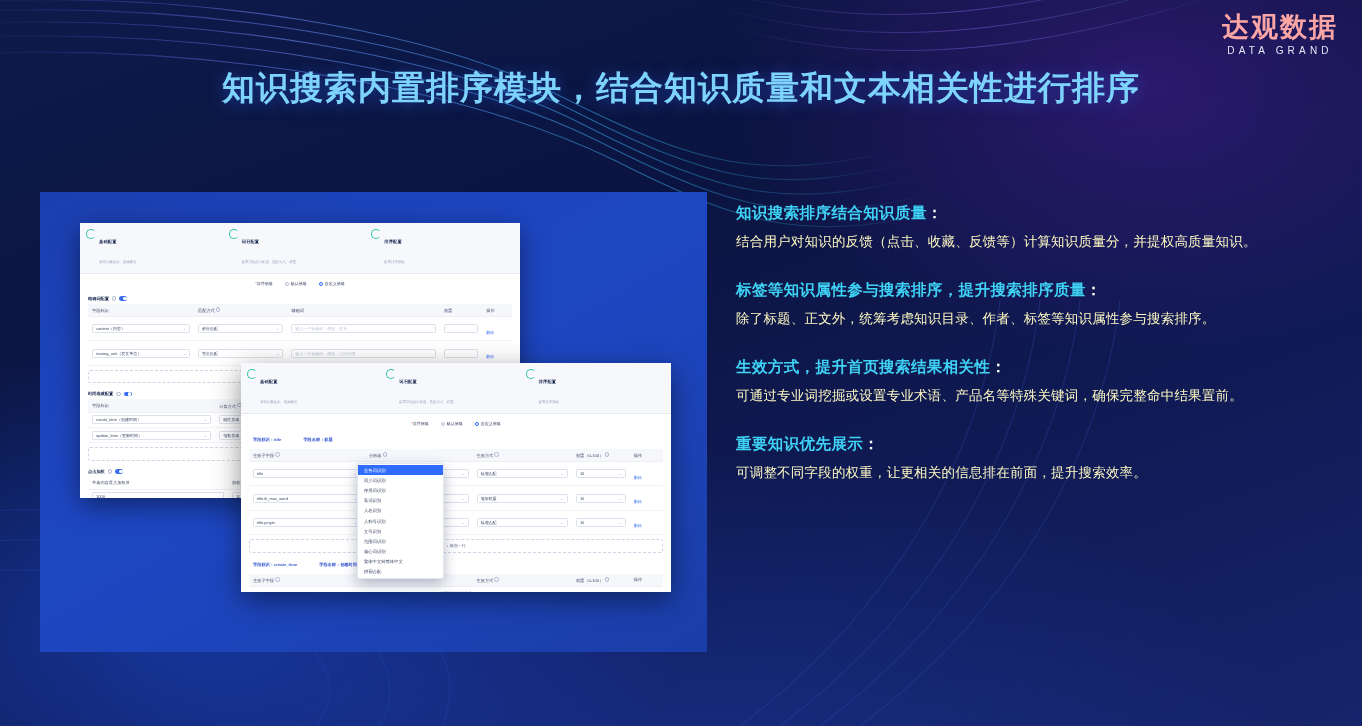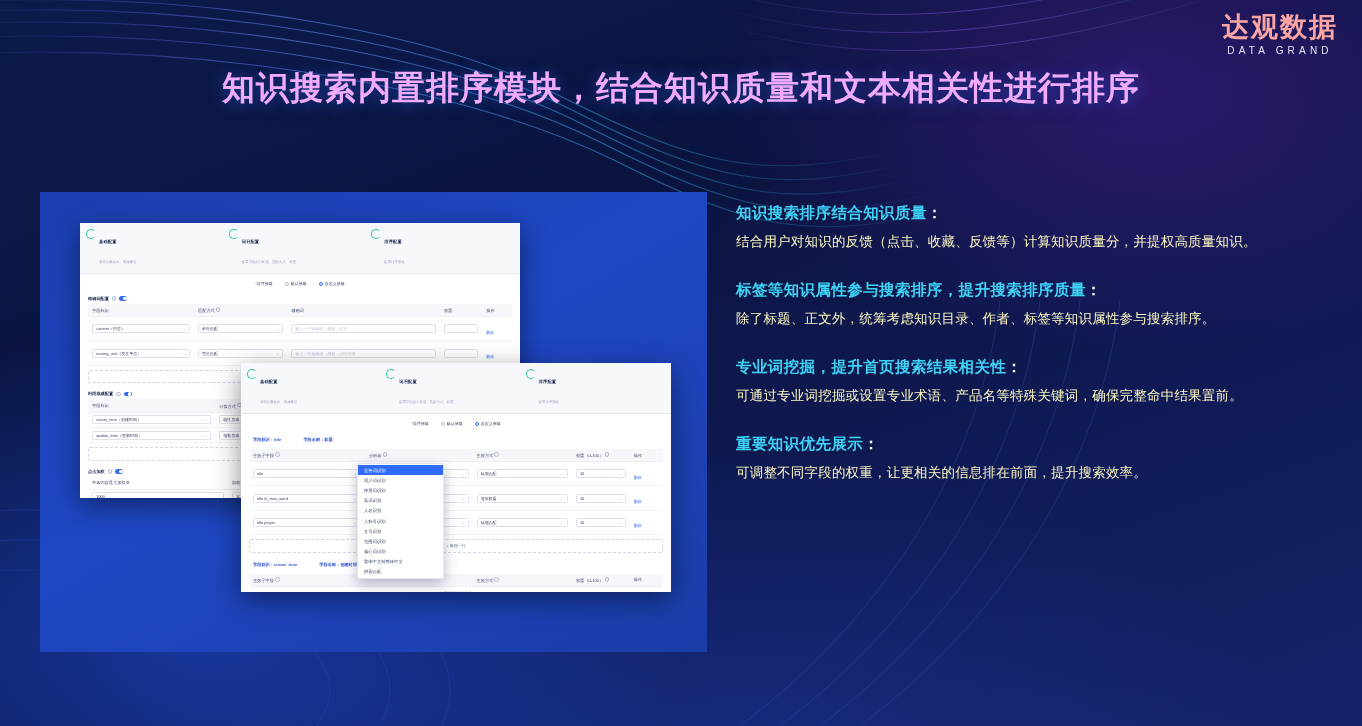--- a/index.html
+++ b/index.html
@@ -28,21 +28,21 @@
     line-height:1.15; white-space:nowrap;
   }
   #logo .en {
     color:#e3e9f7; font-size:10px; letter-spacing:4.2px;
     margin-top:2px; white-space:nowrap;
   }
 
   
   #title {
     position:absolute; left:0; right:0; top:66px;
-    text-align:center; color:#f0abfc;
+    text-align:center; color:#7dd3fc;
     font-size:33px; font-weight:bold; letter-spacing:1px;
     text-shadow:0 2px 16px rgba(40,90,220,0.55);
     z-index:4;
   }
 
   
   #panel {
     position:absolute; left:40px; top:192px; width:667px; height:460px;
     background:linear-gradient(150deg, #1b3fb0 0%, #1e47c4 45%, #1a3ea8 100%);
     z-index:3;
@@ -584,21 +584,21 @@
 <div id="content">
   <div class="blk">
     <div class="bh"><span>知识搜索排序结合知识质量</span><span class="colon">：</span></div>
     <div class="bd">结合用户对知识的反馈（点击、收藏、反馈等）计算知识质量分，并提权高质量知识。</div>
   </div>
   <div class="blk">
     <div class="bh"><span>标签等知识属性参与搜索排序，提升搜索排序质量</span><span class="colon">：</span></div>
     <div class="bd">除了标题、正文外，统筹考虑知识目录、作者、标签等知识属性参与搜索排序。</div>
   </div>
   <div class="blk">
-    <div class="bh"><span>专业词挖掘，提升首页搜索结果相关性</span><span class="colon">：</span></div>
+    <div class="bh"><span>生效方式，提升首页搜索结果相关性</span><span class="colon">：</span></div>
     <div class="bd">可通过专业词挖掘或设置专业术语、产品名等特殊关键词，确保完整命中结果置前。</div>
   </div>
   <div class="blk">
   </div>
   <div class="blk">
     <div class="bh"><span>重要知识优先展示</span><span class="colon">：</span></div>
     <div class="bd">可调整不同字段的权重，让更相关的信息排在前面，提升搜索效率。</div>
   </div>
 </div>
 

